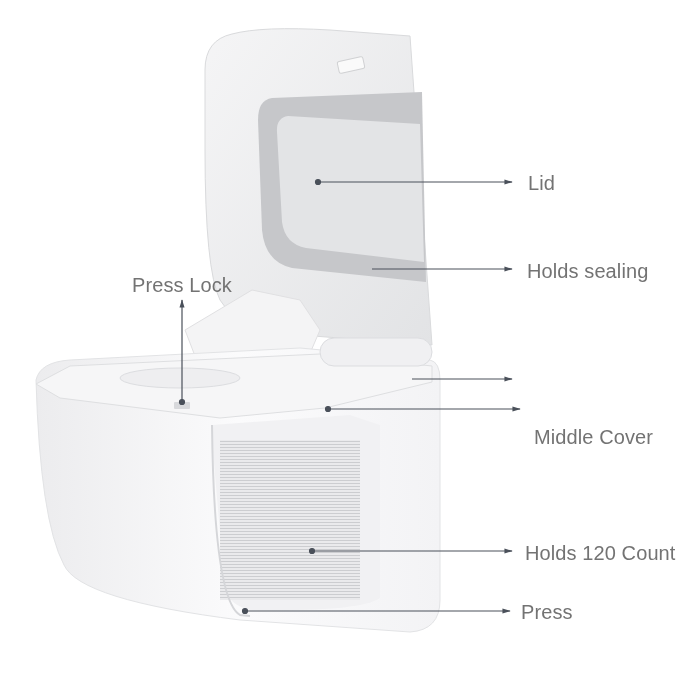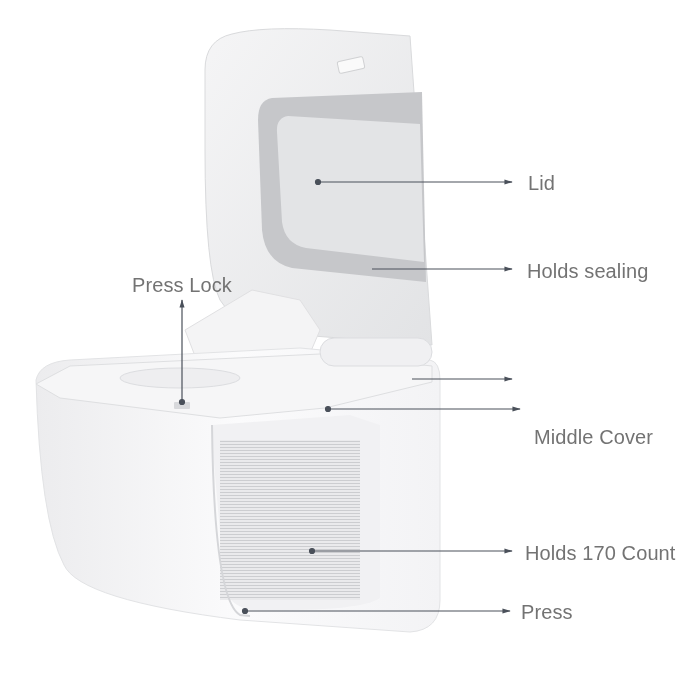--- a/index.html
+++ b/index.html
@@ -82,15 +82,15 @@
 
       <circle cx="245" cy="611" r="2.5"></circle>
       <line x1="245" y1="611" x2="510" y2="611" marker-end="url(#arrow)"></line>
     </g>
   </svg>
 
   <div class="label" style="left:528px; top:172px;">Lid</div>
   <div class="label" style="left:527px; top:260px;">Holds sealing</div>
   <div class="label" style="left:132px; top:274px;">Press Lock</div>
   <div class="label" style="left:534px; top:390px;margin-top:36px;">Middle Cover</div>
-  <div class="label" style="left:525px; top:542px;">Holds 170 Count</div>
+  <div class="label" style="left:525px; top:542px;">Holds 120 Count</div>
   <div class="label" style="left:521px; top:601px;">Press</div>
 </div>
 
 </body></html>

